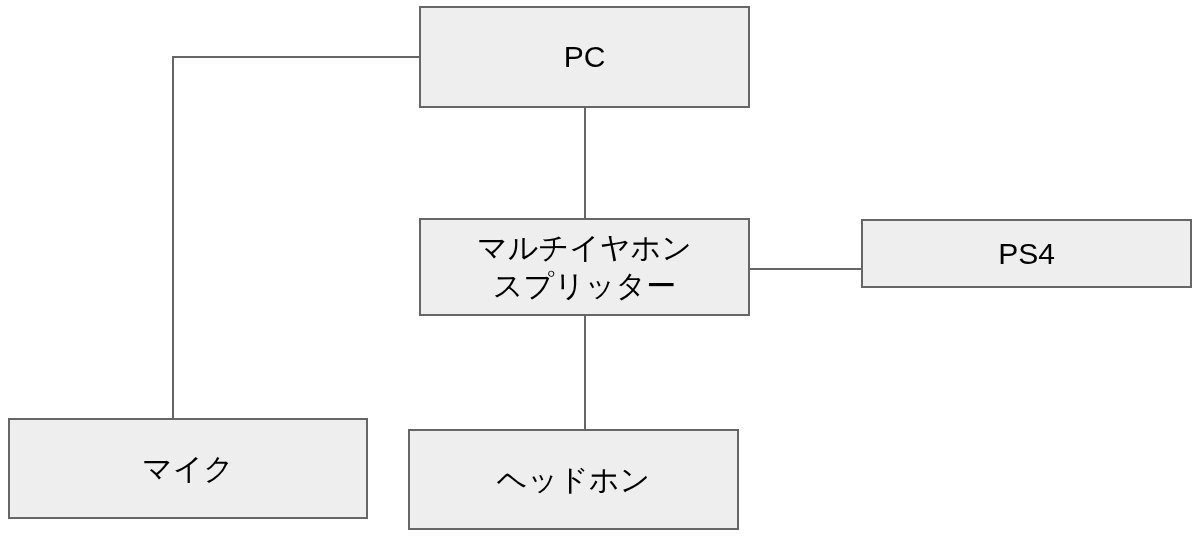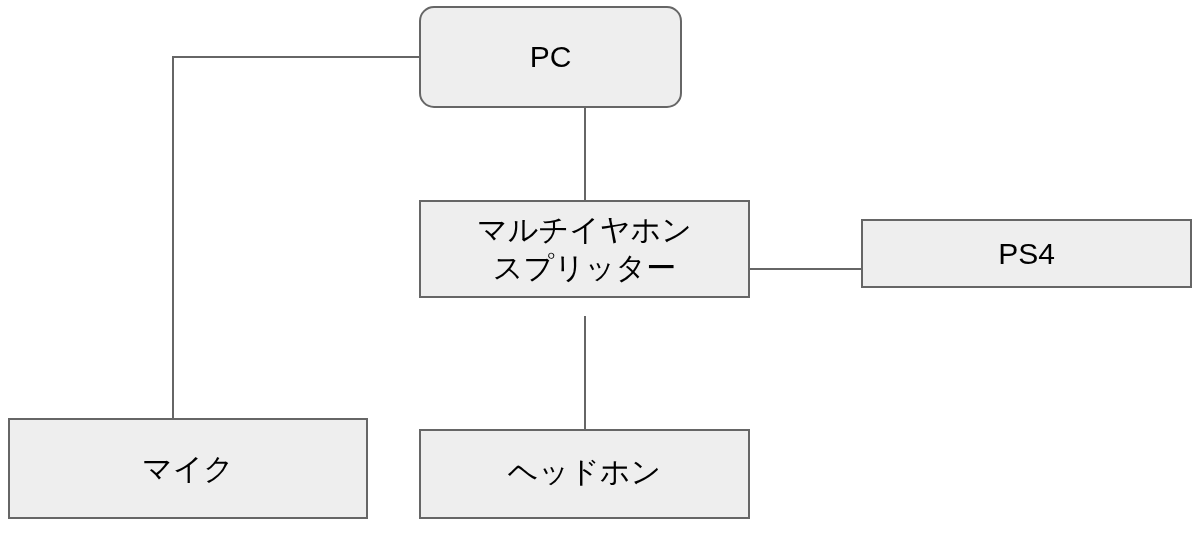--- a/index.html
+++ b/index.html
@@ -39,25 +39,25 @@
     line-height: 38px;
     font-weight: 400;
     letter-spacing: 0px;
     white-space: pre-line;
     z-index: 2;
   }
   .node-label {
     display: block;
     white-space: pre-line;
   }
-  #node-pc        { left: 419px; top:   6px; width: 263px; height: 102px; border-radius: 15px; }
-  #node-splitter  { left: 419px; top: 200px; width: 331px; height:  98px; }
+  #node-pc        { left: 419px; top:   6px; width: 331px; height: 102px; }
+  #node-splitter  { left: 419px; top: 218px; width: 331px; height:  98px; }
   #node-ps4       { left: 861px; top: 219px; width: 331px; height:  69px; }
   #node-mic       { left:   8px; top: 418px; width: 360px; height: 101px; }
-  #node-headphone { left: 419px; top: 429px; width: 331px; height: 90px; font-family: Liberation Mono, monospace; }
+  #node-headphone { left: 408px; top: 429px; width: 331px; height: 101px; }
 </style>
 </head>
 <body>
 
 <div id="diagram-canvas">
 
   <svg id="edge-layer" width="1200" height="541" viewBox="0 0 1200 541" xmlns="http://www.w3.org/2000/svg" aria-hidden="true">
     <g fill="none" stroke="#666666" stroke-width="2" stroke-linecap="butt" stroke-linejoin="miter">
       <path d="M 419 57 L 173 57 L 173 429"></path>
       <path d="M 585 108 L 585 218"></path>

